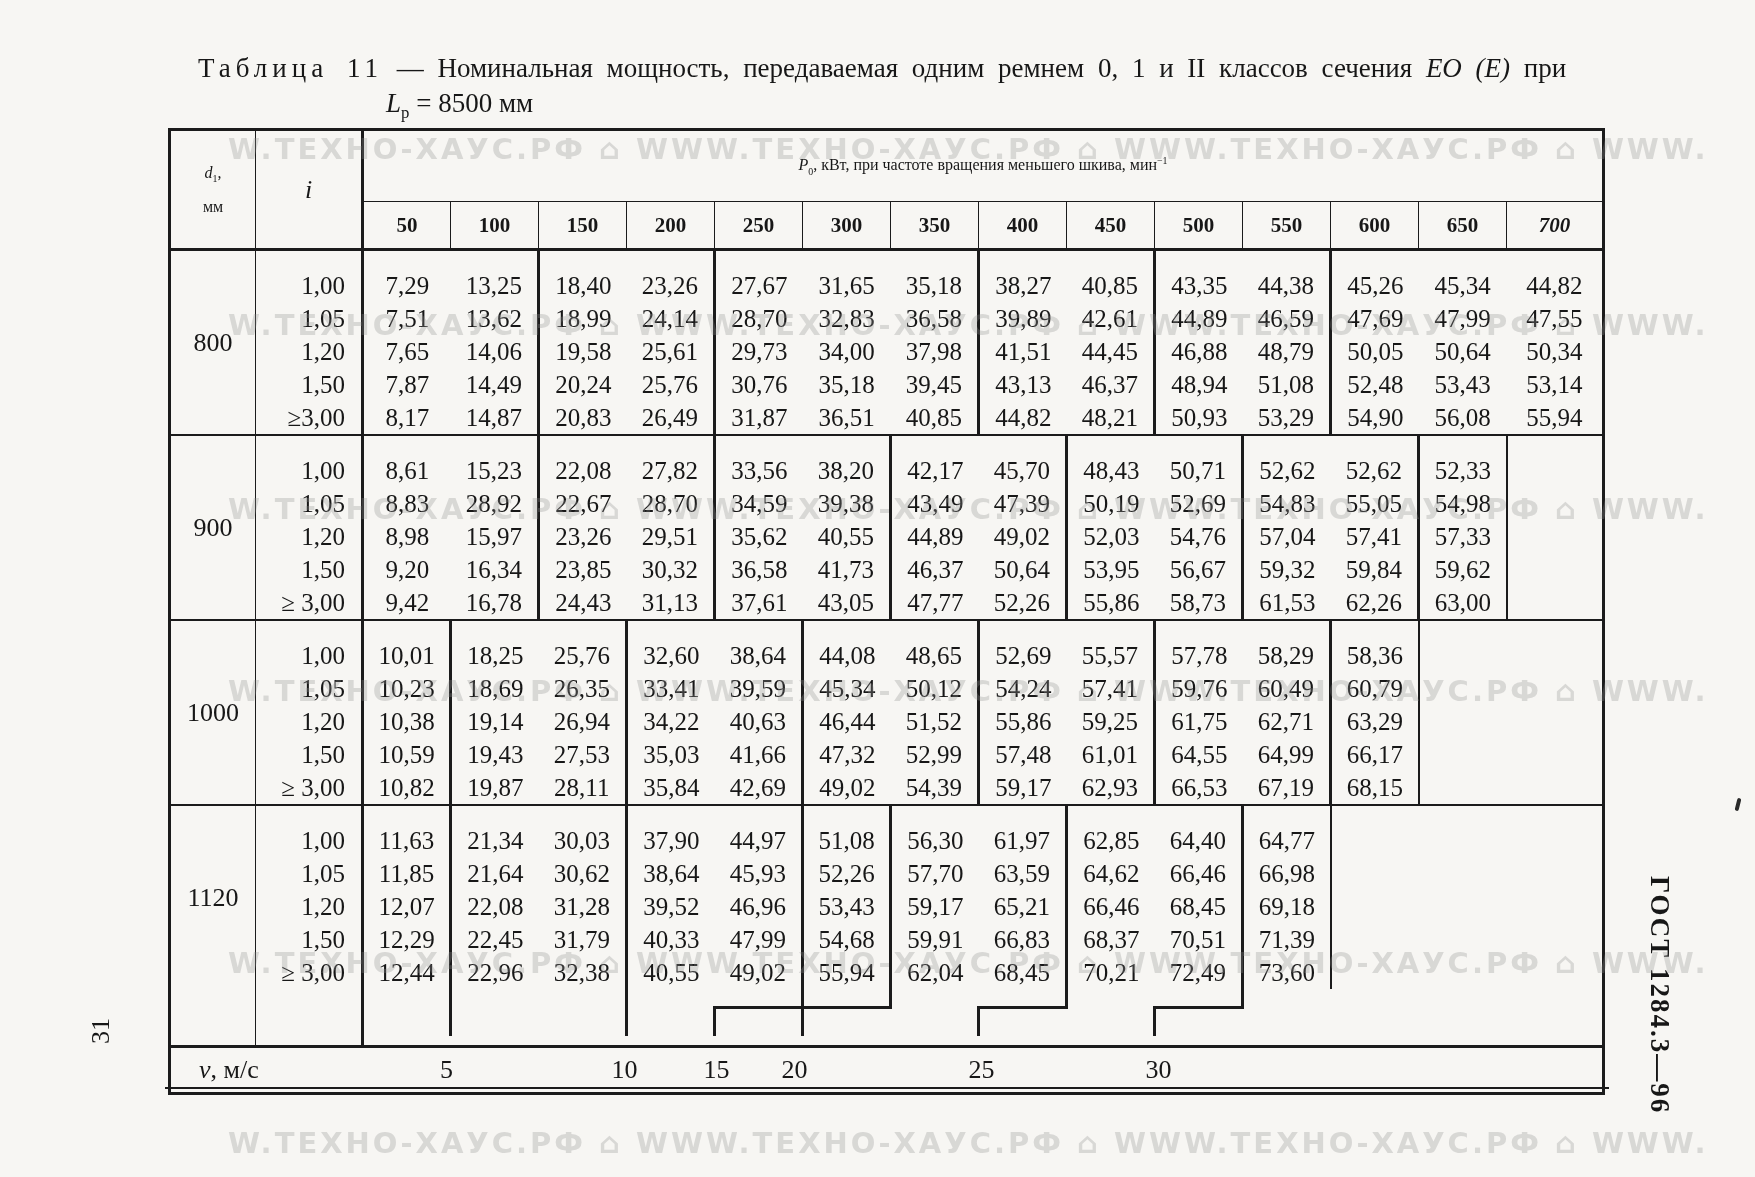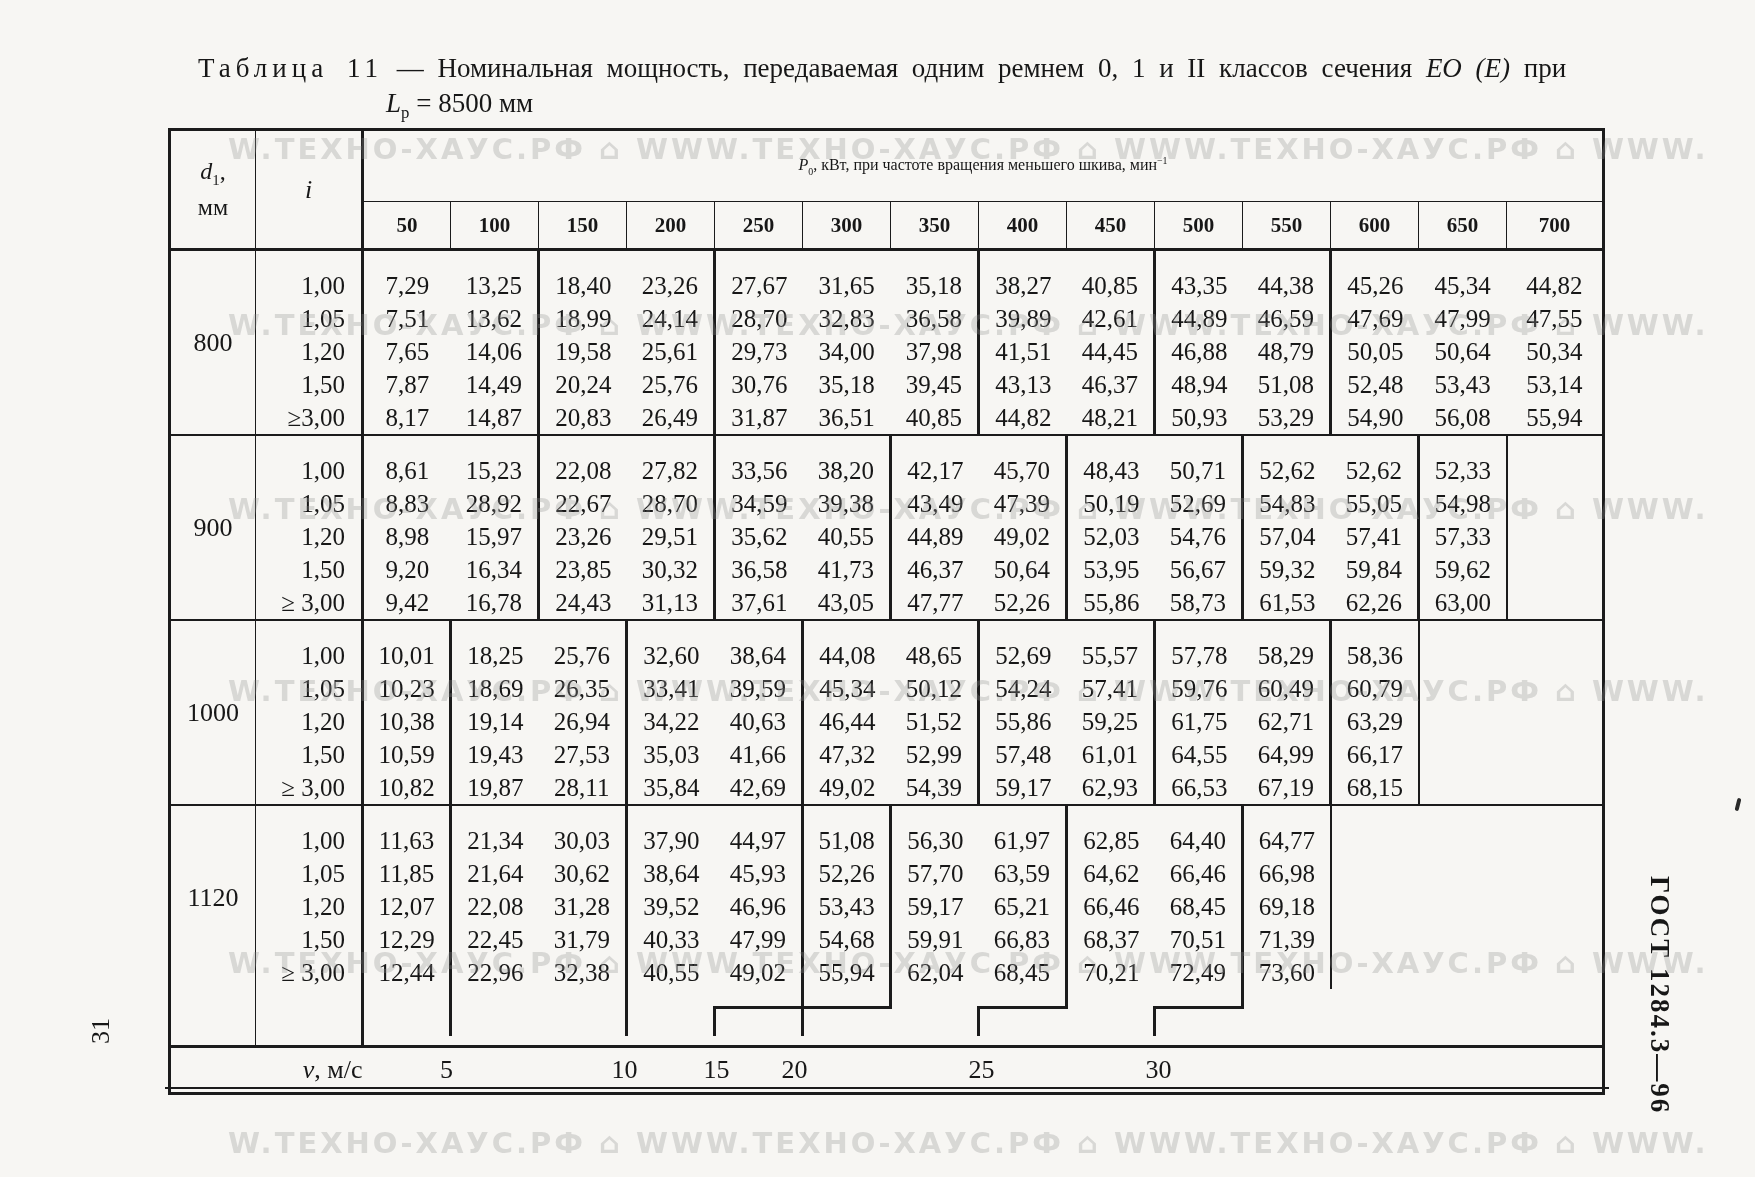--- a/index.html
+++ b/index.html
@@ -14,40 +14,40 @@
   sub{font-size:0.62em;} sup{font-size:0.62em;}
   
   .wm{position:absolute;left:228px;width:1420px;font-family:"DejaVu Sans","Liberation Sans",sans-serif;
       font-size:29px;letter-spacing:3px;color:rgba(145,145,145,0.30);white-space:nowrap;z-index:6;
       pointer-events:none;font-weight:bold;}
   
   .twrap{position:absolute;left:168px;top:128px;z-index:2;}
   table{border-collapse:collapse;table-layout:fixed;background:transparent;}
   table, .outer{border:3px solid #1b1b1b;}
   th,td{padding:0;margin:0;font-weight:normal;vertical-align:middle;text-align:center;overflow:hidden;}
-  .h-d,.h-i{border-bottom:3px solid #1b1b1b;font-size:24px;line-height:27px;}
+  .h-d,.h-i{border-bottom:3px solid #1b1b1b;font-size:16px;line-height:27px;}
   .h-d{border-right:1.5px solid #1b1b1b;}
   .h-i{border-right:3px solid #1b1b1b;font-size:26px;}
   .h-p0{height:70px;border-bottom:1.5px solid #1b1b1b;font-size:16px;}
   .h-sp{height:46px;border-bottom:3px solid #1b1b1b;border-right:1.5px solid #1b1b1b;
         font-size:21px;font-weight:bold;}
-  .h-sp.last{border-right:none;}
+  .h-sp.last{border-right:none;font-style:italic;}
   td.dcell{border-right:1.5px solid #1b1b1b;font-size:26px;}
   td.icell{border-right:3px solid #1b1b1b;text-align:right;padding-right:16px;font-size:25px;}
   td.vcell{font-size:25px;}
   tr.datarow td{height:33px;line-height:33px;}
   td.pad{padding-top:18px;}
   .vstep{border-left:3px solid #1b1b1b;}
   .vedge{border-left:2.5px solid #1b1b1b;}
   .bsep{border-top:2.5px solid #1b1b1b;}
   td.strip-d{border-right:1.5px solid #1b1b1b;}
   td.strip-i{border-right:3px solid #1b1b1b;}
   tr.striprow td{height:56px;}
   tr.vrow td{height:44px;border-top:3px solid #1b1b1b;font-size:26px;}
-  td.vlabel{text-align:right;padding-left:28px;}
+  td.vlabel{text-align:left;padding-left:28px;}
   td.vmarks{position:relative;}
   .vmark{position:absolute;top:50%;transform:translate(-50%,-50%);font-size:26px;}
   
   .sline{position:absolute;background:#1b1b1b;z-index:3;}
   
   .pagenum{position:absolute;left:86px;top:1018px;font-size:26px;writing-mode:vertical-rl;
            transform:rotate(180deg);}
   .gostnum{position:absolute;left:1644px;top:876px;font-size:27px;font-weight:bold;
            writing-mode:vertical-rl;letter-spacing:2px;}
   .artifact{position:absolute;left:1736px;top:798px;width:4px;height:13px;background:#2a2a2a;

